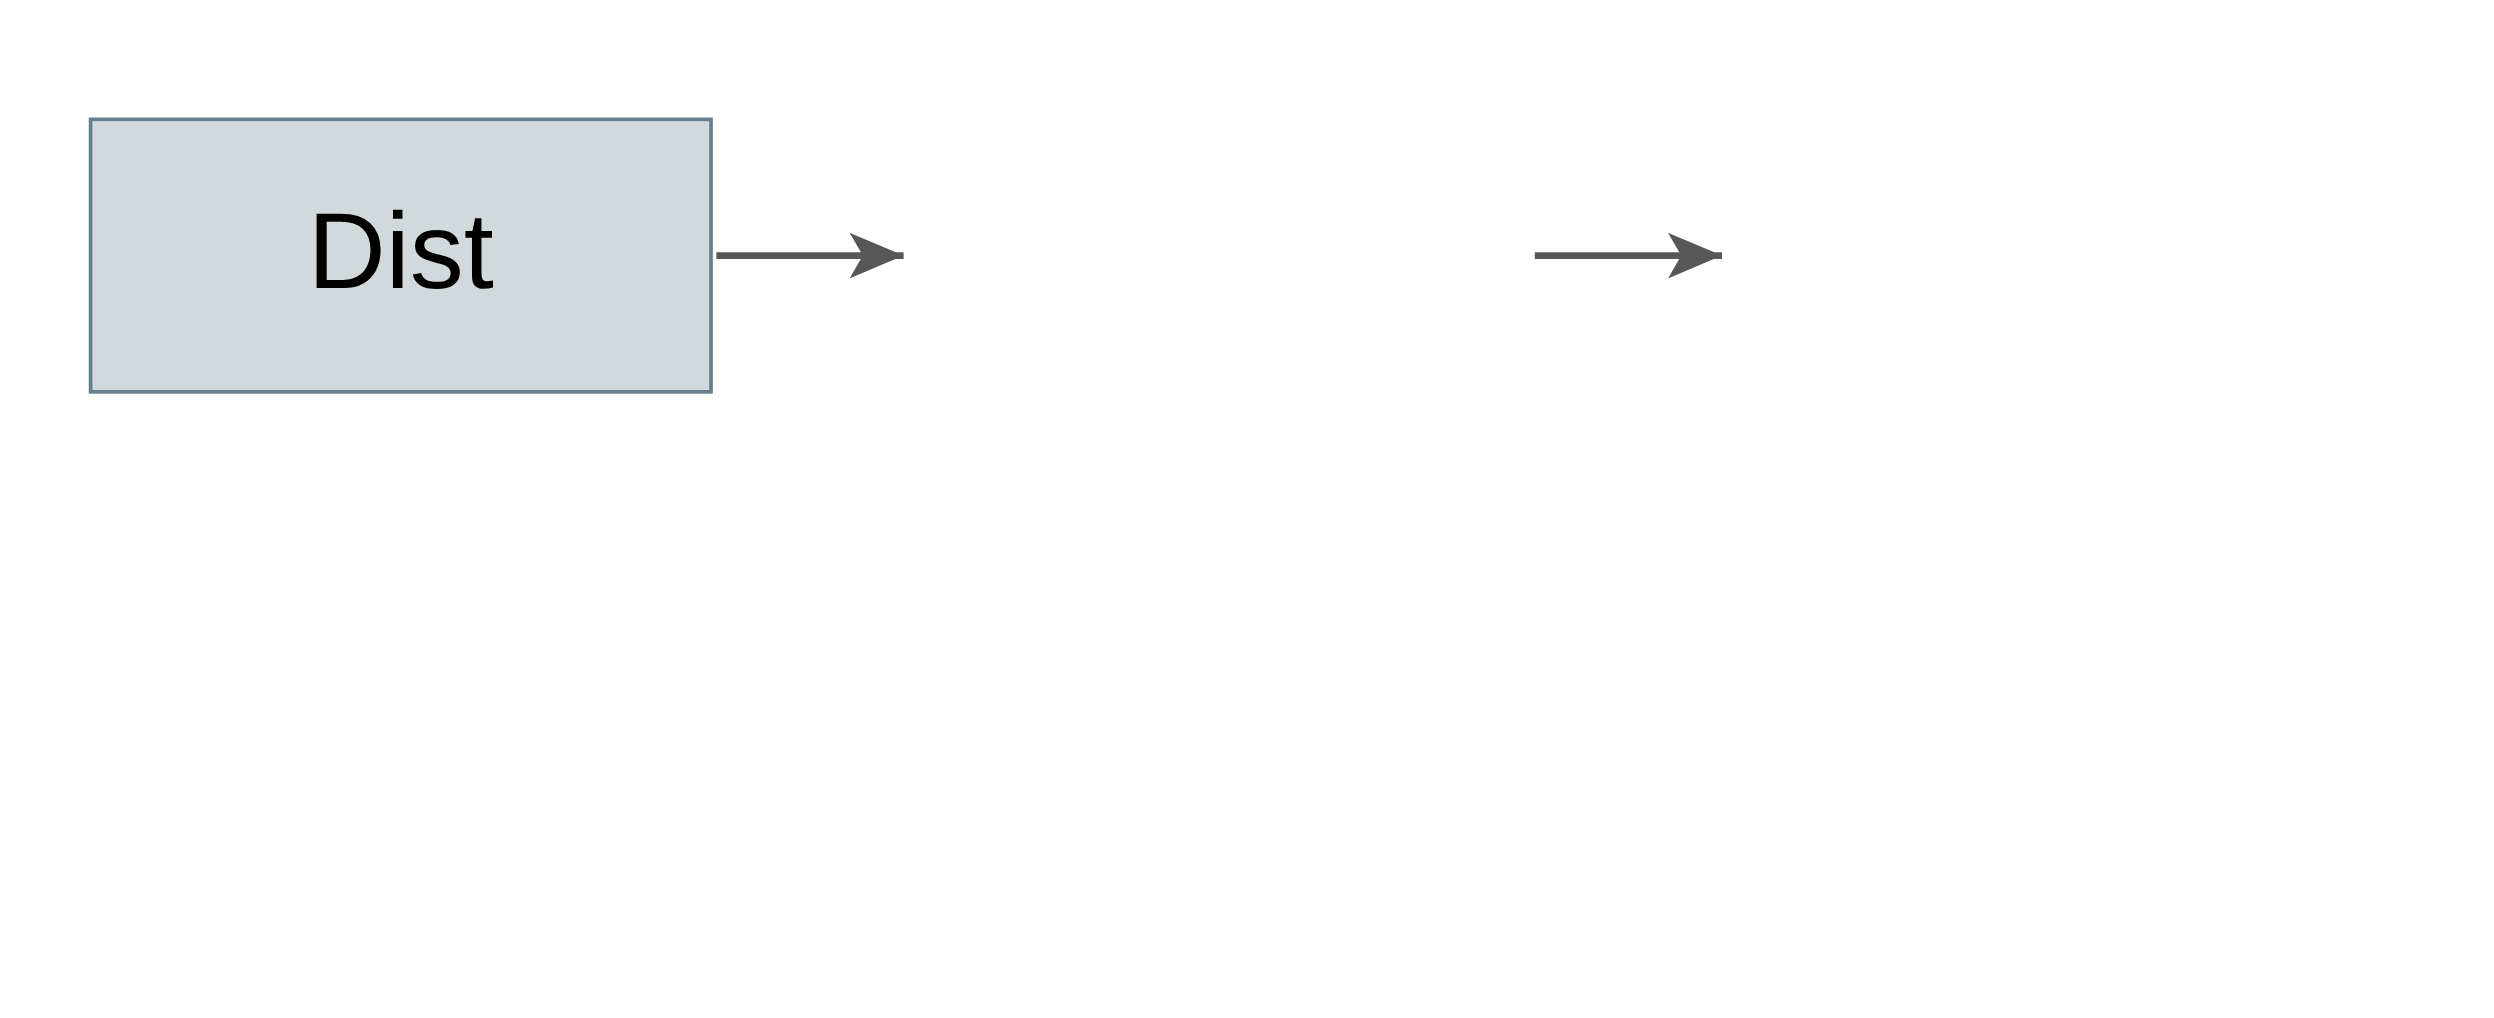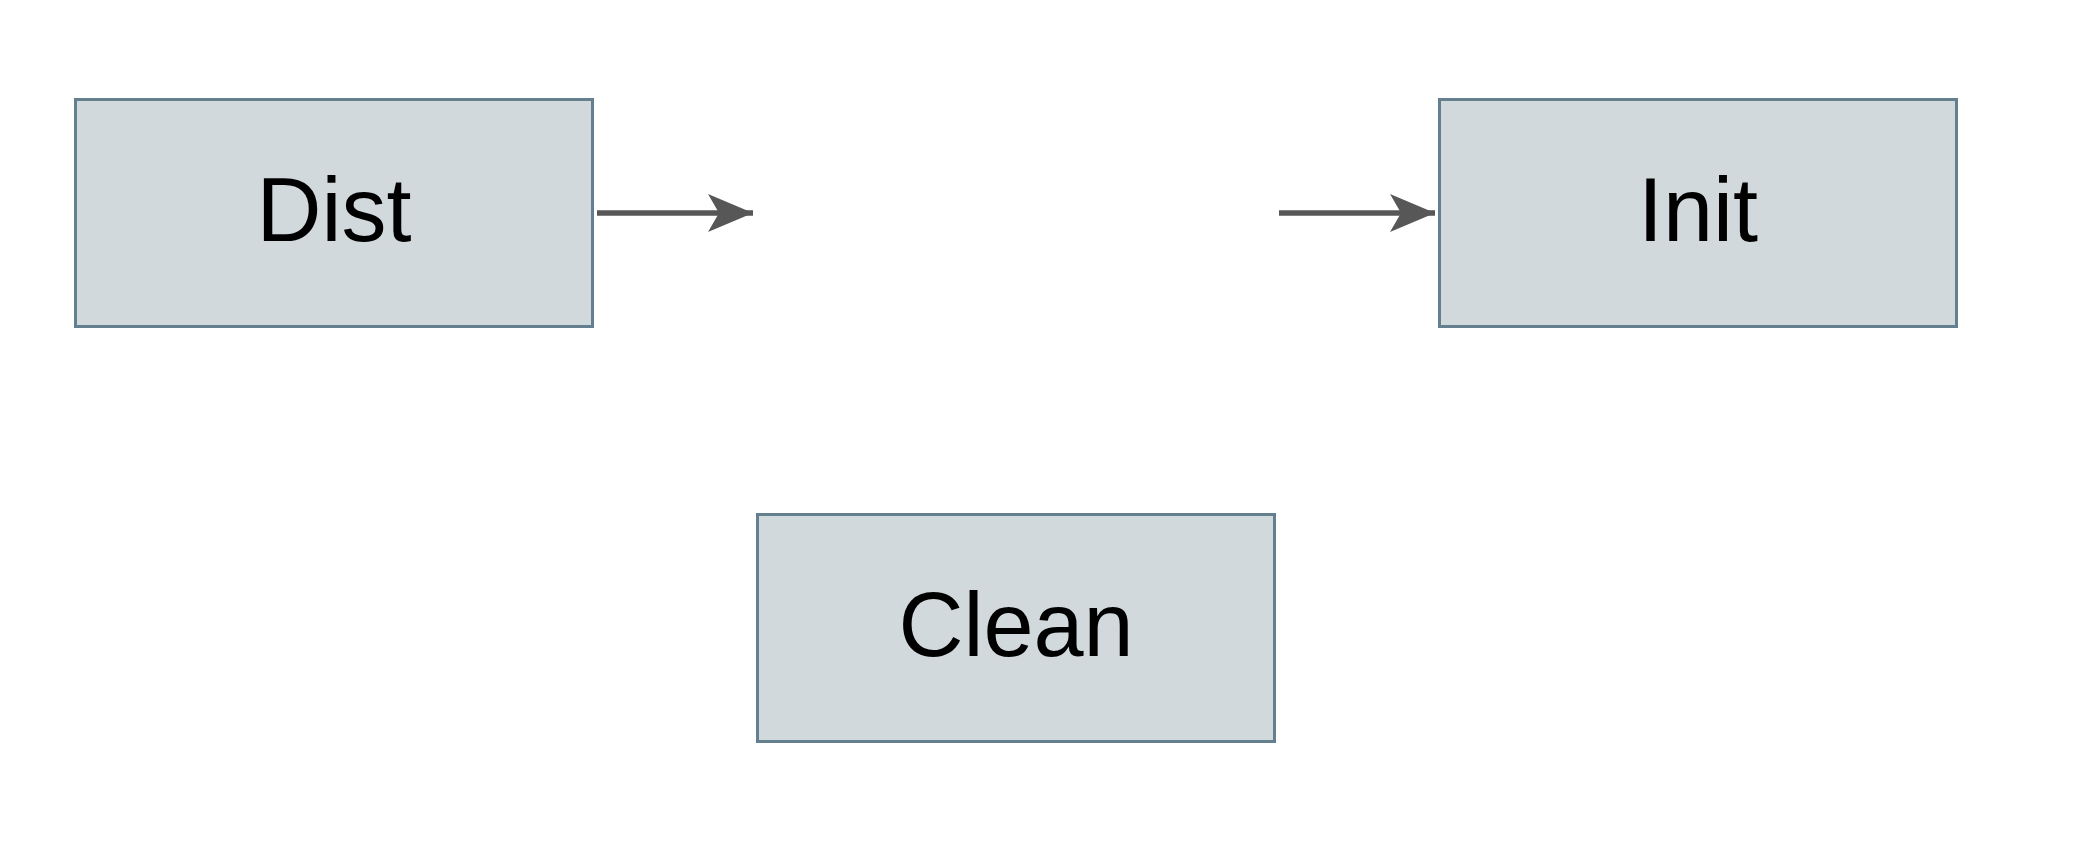--- a/index.html
+++ b/index.html
@@ -67,21 +67,15 @@
     </defs>
     <line x1="597" y1="213" x2="753" y2="213" marker-end="url(#arrowhead)"></line>
     <line x1="1279" y1="213" x2="1435" y2="213" marker-end="url(#arrowhead)"></line>
   </svg>
 
   <div class="node" id="node-dist">
     <span class="node-label">Dist</span>
   </div>
 
 
-  <div class="node" id="node-init">
-    <span class="node-label">Init</span>
-  </div>
 
-  <div class="node" id="node-clean">
-    <span class="node-label">Clean</span>
-  </div>
 
 </div>
 
 </body></html>

